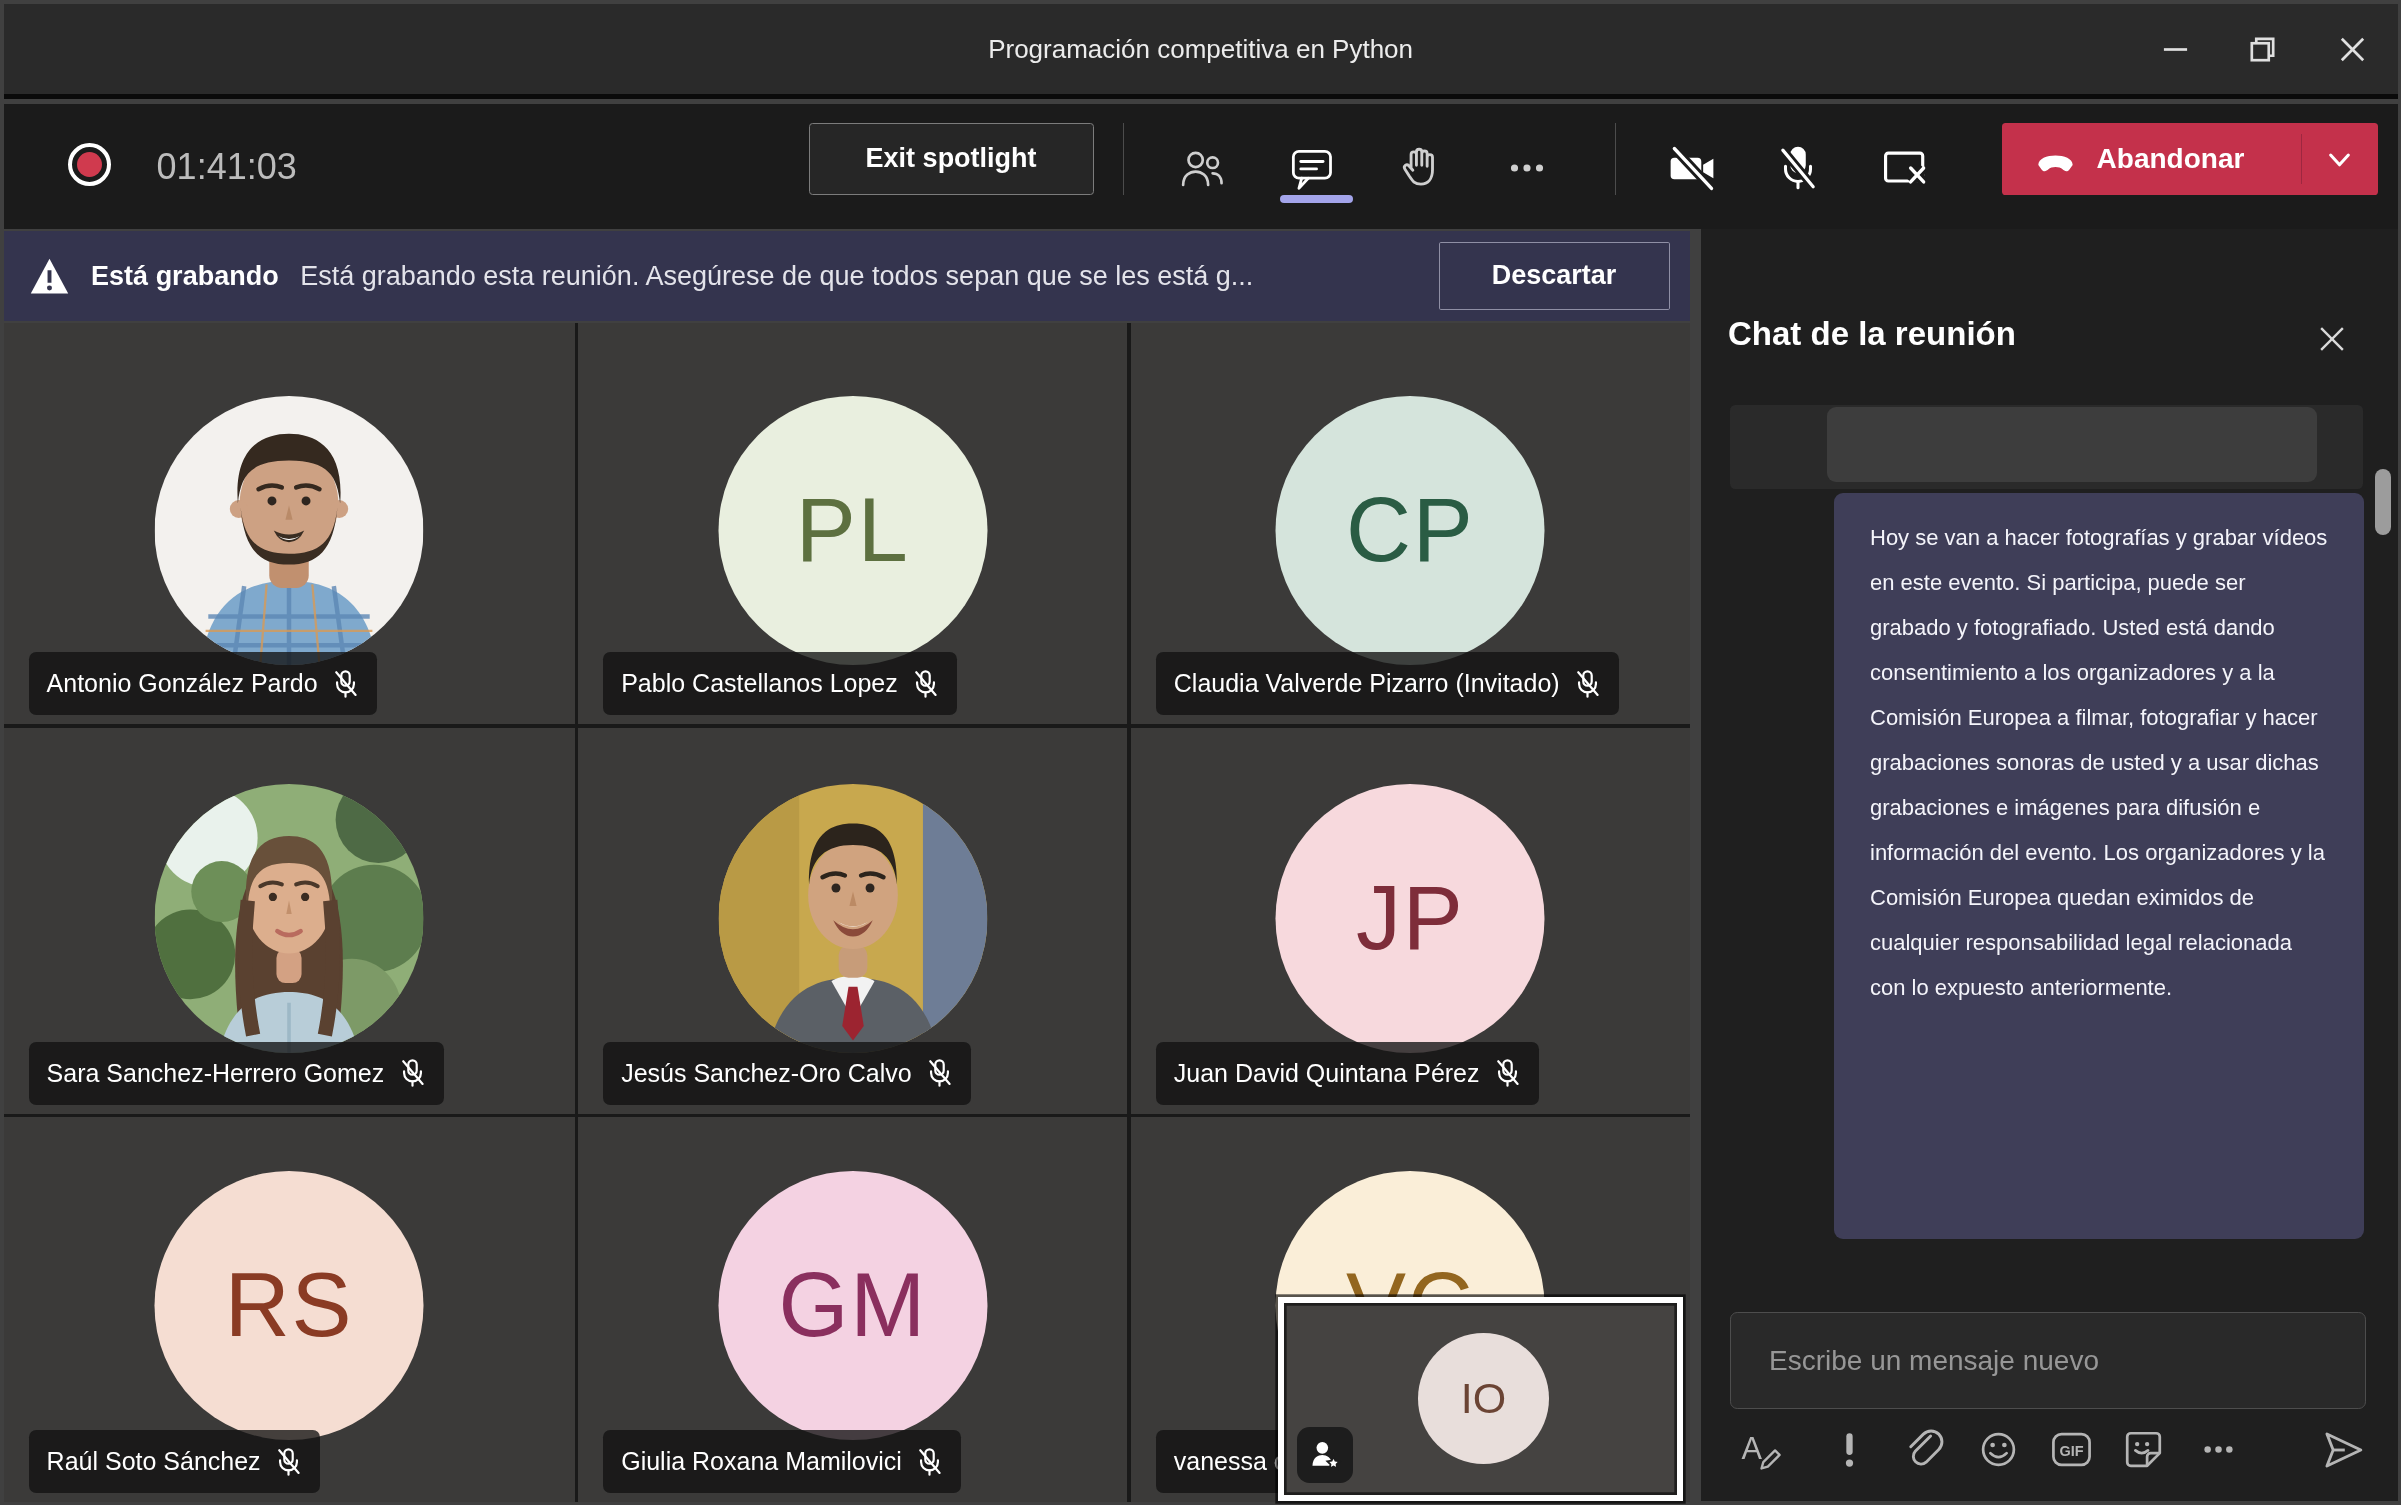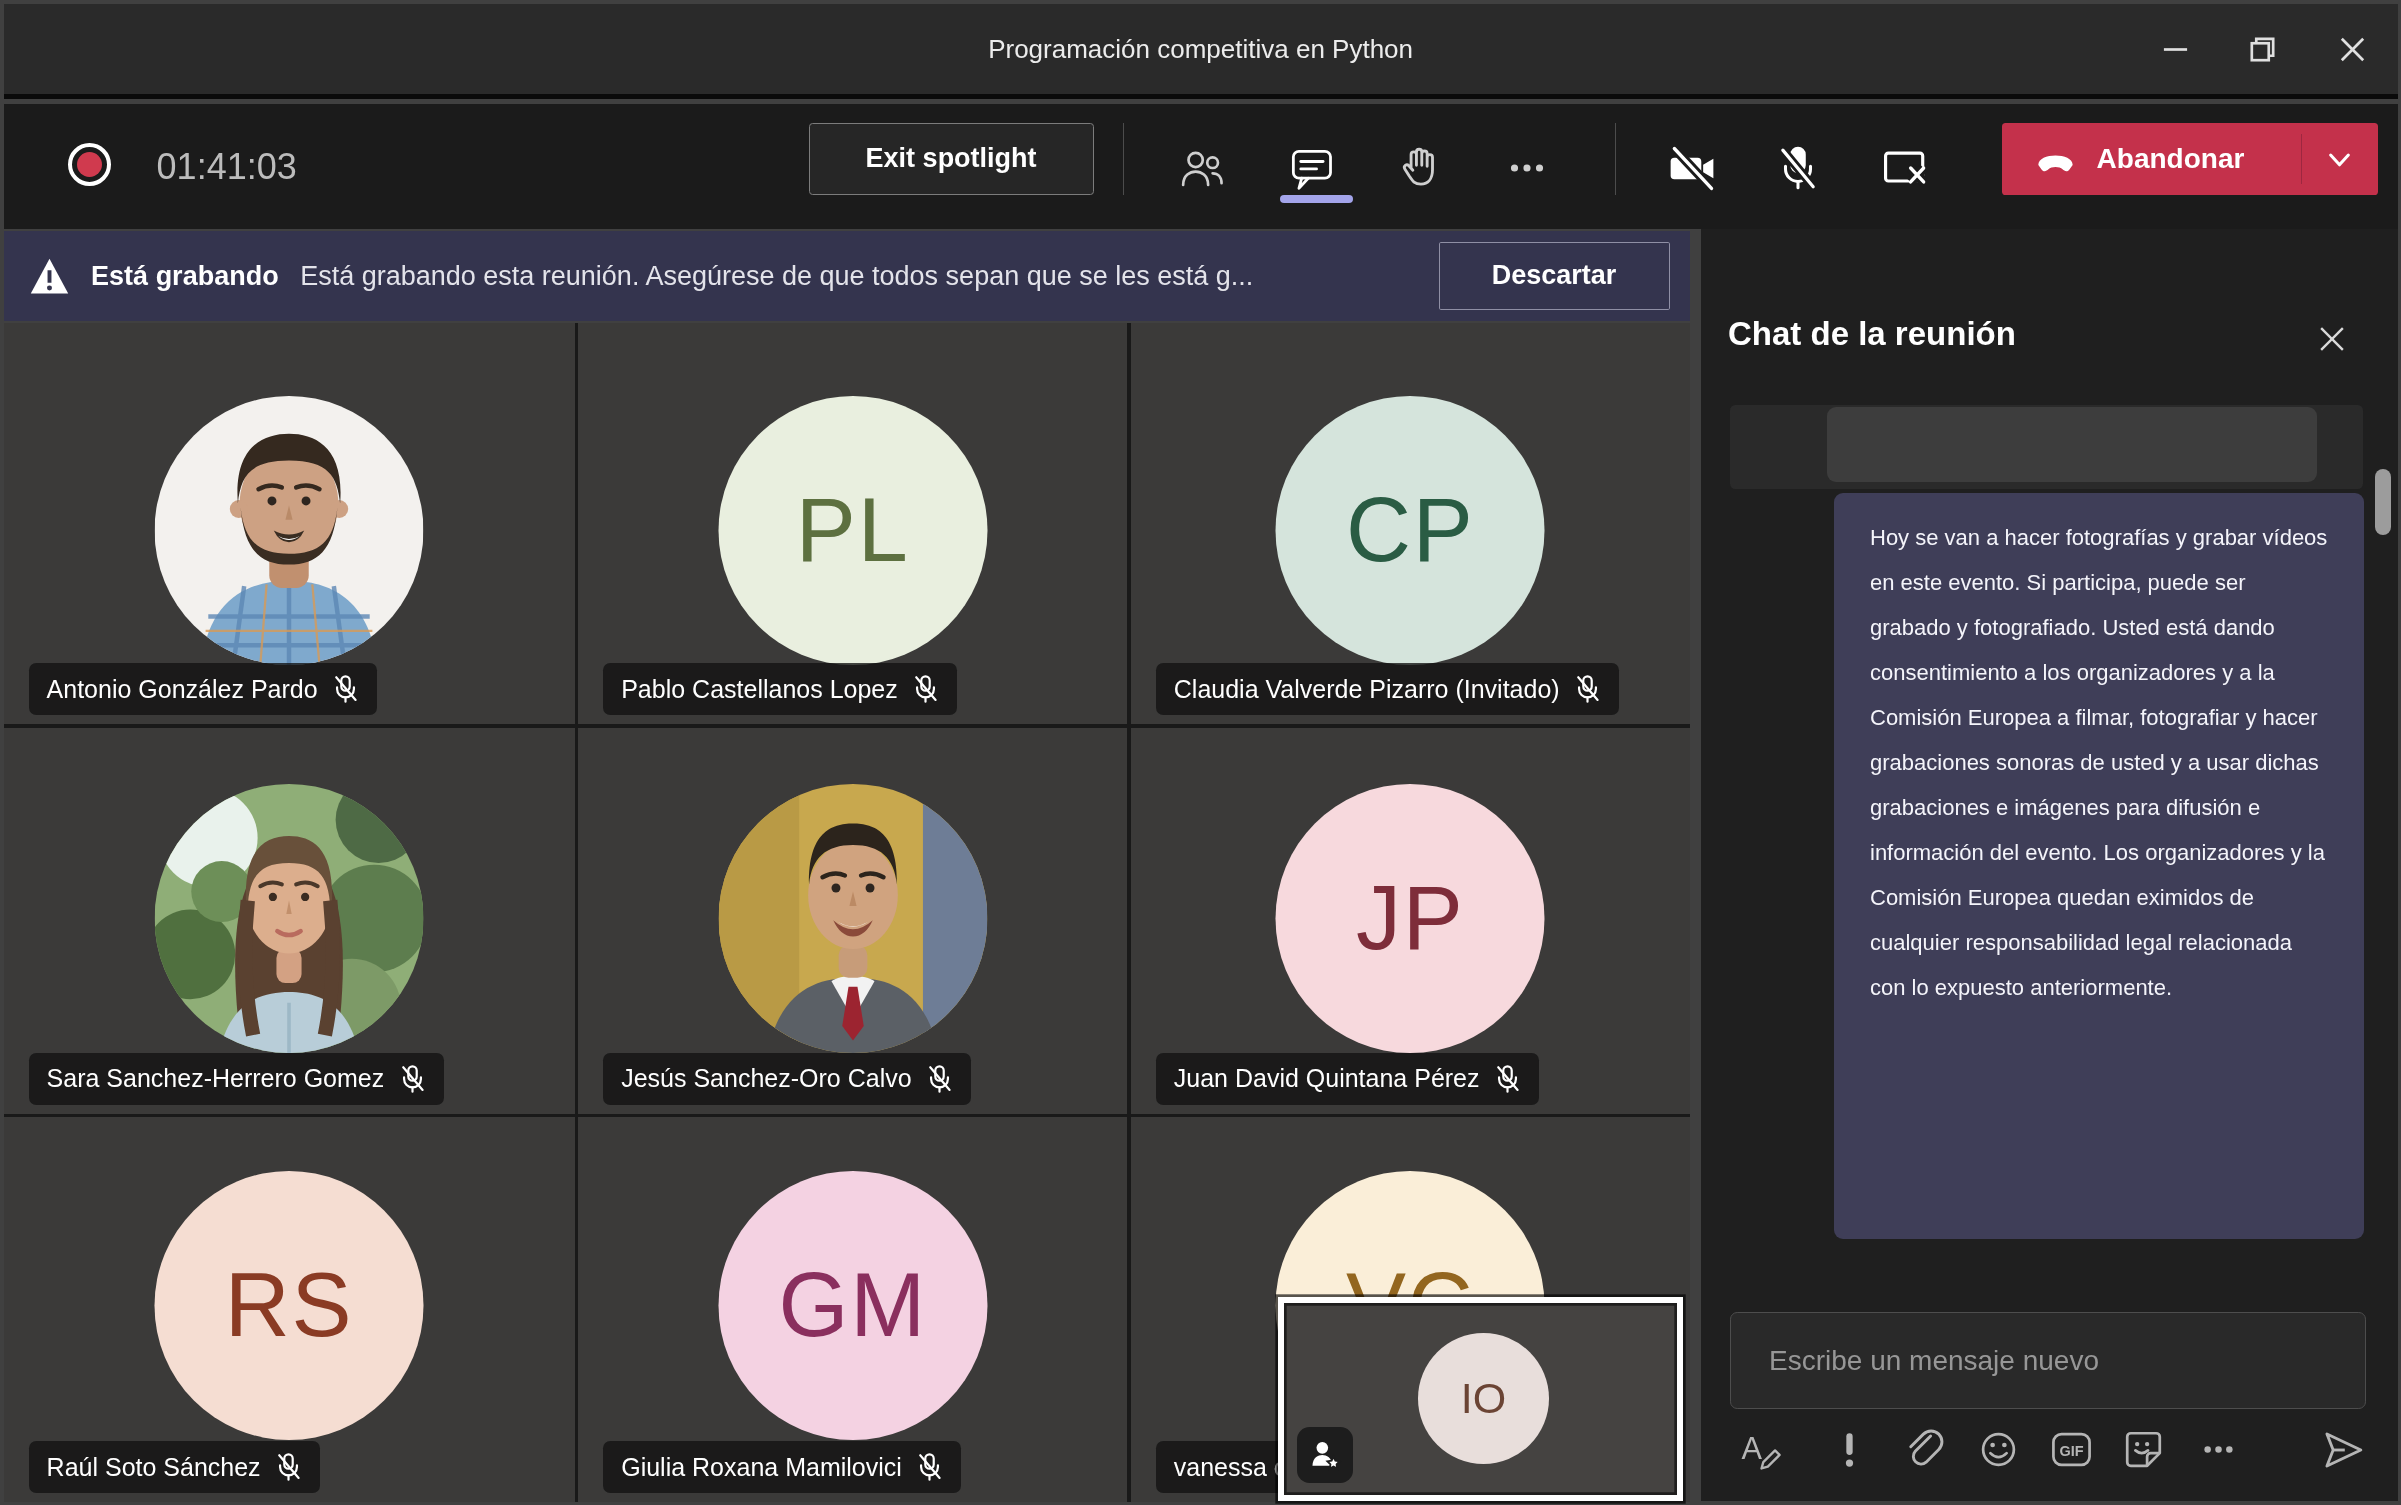--- a/index.html
+++ b/index.html
@@ -37,21 +37,21 @@
   .banner .btitle { color:#fff; font-size:27px; font-weight:700; margin:0 21.5px 0 21.5px; white-space:nowrap; }
   .banner .bmsg { color:#e3e3ea; font-size:27px; white-space:nowrap; overflow:hidden; text-overflow:ellipsis; flex:1; }
   .dismiss { width:231px; height:68px; margin-left:20px; flex:none; background:transparent; border:1.8px solid #8f8fa5; border-radius:1.8px; color:#fff; font-size:27px; font-weight:700; text-align:center; line-height:65px; cursor:pointer; }
 
   
   .grid { position:absolute; left:3.6px; top:323px; width:1686px; height:1179px; background:#191919; display:grid; grid-template-columns:571px 549px 559px; grid-template-rows:401px 386px 385px; gap:3.6px; }
   .tile { position:relative; background:#3b3a39; overflow:hidden; cursor:pointer;text-align:right; }
   .avatar { position:absolute; left:50%; transform:translateX(-50%); width:269px; height:269px; border-radius:50%; display:flex; align-items:center; justify-content:center; font-size:90px; letter-spacing:1.8px; }
   .r1 .avatar { top:73px; } .r2 .avatar { top:56px; } .r3 .avatar { top:54px; }
   .avatar svg { width:269px; height:269px; display:block; }
-  .name-label { position:absolute; left:25px; bottom:9px; height:52px; background:rgba(18,18,18,0.78); border-radius:7.2px; display:flex; align-items:center; gap:14.3px; padding:16px 18px; }
+  .name-label { position:absolute; left:25px; bottom:9px; height:63px; background:rgba(18,18,18,0.78); border-radius:7.2px; display:flex; align-items:center; gap:14.3px; padding:16px 18px; }
   .name-label span { color:#fff; font-size:25px; white-space:nowrap; }
   .name-label svg { flex:none; }
 
   
   .selfview { position:absolute; left:1278px; top:1297px; width:405px; height:204px; background:#454341; border:6.3px solid #fff; box-shadow:0 0 0 2.7px rgba(0,0,0,0.65), inset 0 0 0 2.7px rgba(0,0,0,0.55); z-index:40; cursor:pointer; }
   .self-avatar { position:absolute; left:134px; top:30px; width:131px; height:131px; border-radius:50%; display:flex; align-items:center; justify-content:center; font-size:43px; }
   .self-btn { position:absolute; left:12.5px; bottom:12.5px; width:56px; height:56px; border-radius:12.5px; background:#1d1d1d; display:flex; align-items:center; justify-content:center; color:#fff; cursor:pointer; }
 
   
   .chat { position:absolute; left:1701px; top:229px; width:697px; height:1272px; background:#1f1f1f; }

